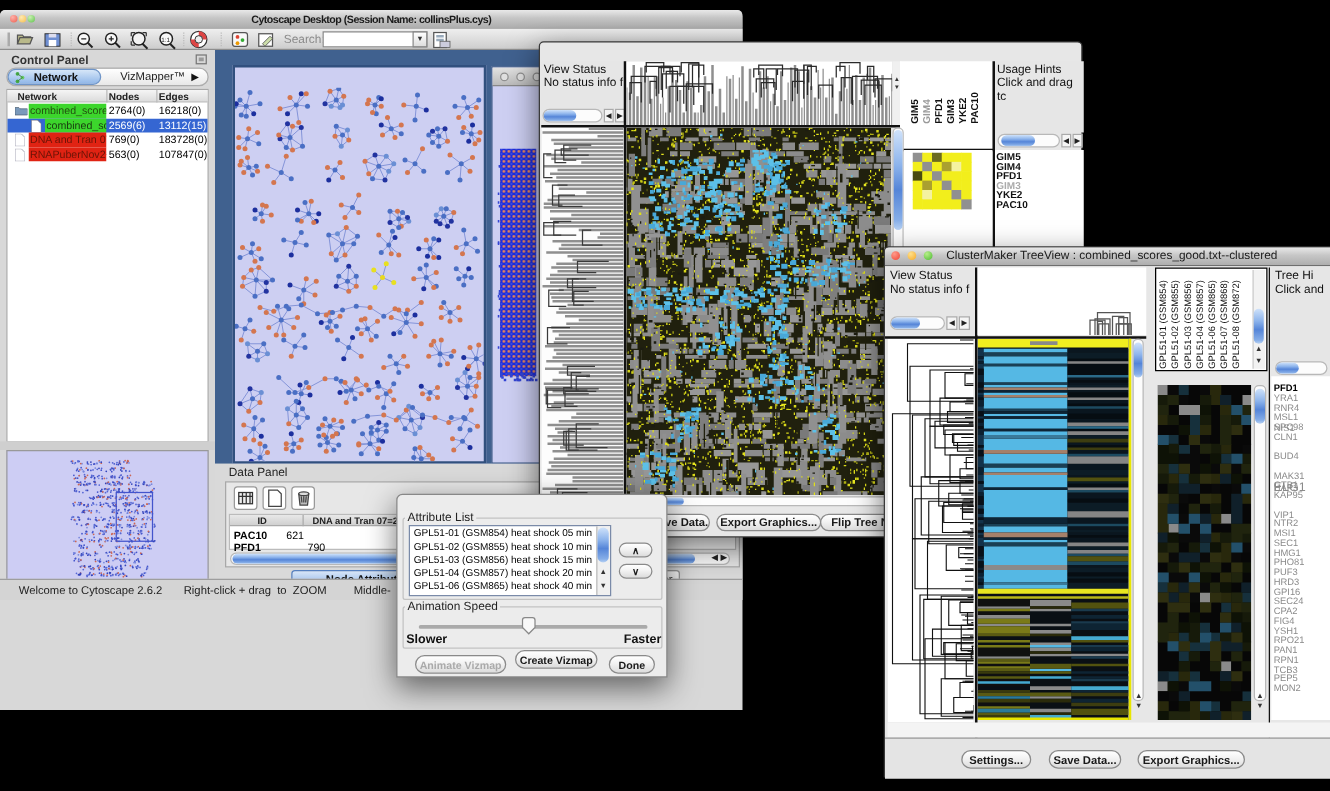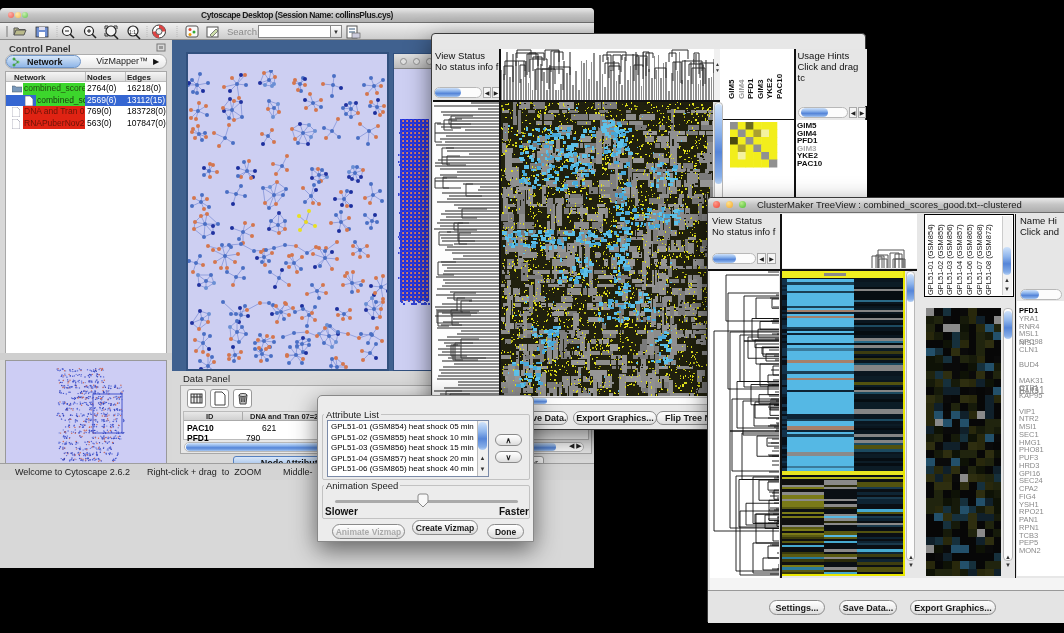--- a/index.html
+++ b/index.html
@@ -1683,21 +1683,21 @@
             <line x1="9" y1="7" x2="9" y2="12" stroke="#444"></line>
             <line x1="11" y1="7" x2="10.5" y2="12" stroke="#444"></line>
           </svg></div>
         <div class="abs" style="left:2px;top:25px;width:406px;height:29px;background:#fff;border:1px solid #bbb">
           <div class="abs" style="left:0;top:0;width:100%;height:9px;background:linear-gradient(#e8e8e8,#d0d0d0);border-bottom:1px solid #aaa">
             <span class="abs" style="left:22px;font-size:7.5px;font-weight:bold;color:#222;top:0">ID</span>
             <span class="abs" style="left:66px;font-size:7.5px;font-weight:bold;color:#222;top:0">DNA and Tran 07=21-06b.csv GPL51-01 (GSM854) heat shoc</span>
             <span class="abs" style="left:58px;top:0;width:1px;height:9px;background:#aaa"></span>
           </div>
           <div class="abs" style="left:3px;top:11px;font-size:8.5px;font-weight:bold;color:#000">PAC10</div>
-          <div class="abs" style="left:78px;top:11px;font-size:8.5px;color:#000">621</div>
+          <div class="abs" style="left:45px;top:11px;font-size:8.5px;color:#000">621</div>
           <div class="abs" style="left:3px;top:21px;font-size:8.5px;font-weight:bold;color:#000">PFD1</div>
           <div class="abs" style="left:62px;top:21px;font-size:8.5px;color:#000">790</div>
         </div>
         <div class="sbtrack" style="left:3px;top:56px;width:400px;height:10px"></div>
         <div class="bluepill" style="left:5px;top:57px;width:370px;height:8px"></div>
         <div class="abs" style="left:388px;top:56px;font-size:7px;color:#222">◀&nbsp;▶</div>
       </div>
       <div class="abs" style="left:268px;top:85px;width:104px;height:13px;background:linear-gradient(#fff,#e4e4e4);border:1px solid #999;border-radius:3px;font-size:9px;color:#222;text-align:center;line-height:12px">Edge Attribute Browser</div>
       <div class="abs" style="left:61px;top:85px;width:156px;height:13px;background:linear-gradient(#d8e6f8,#94b8e8);border:1px solid #5580c0;border-radius:3px;font-size:9px;color:#111;text-align:center;line-height:12px;font-weight:bold">Node Attribute Browser</div>
     </div>
@@ -2095,21 +2095,21 @@
       <text x="0" y="0" transform="translate(38.099999999999994,81) rotate(-90)" font-size="7.5" font-family="Liberation Sans" fill="#111">GPL51-04 (GSM857)</text>
       <text x="0" y="0" transform="translate(47.8,81) rotate(-90)" font-size="7.5" font-family="Liberation Sans" fill="#111">GPL51-06 (GSM865)</text>
       <text x="0" y="0" transform="translate(57.5,81) rotate(-90)" font-size="7.5" font-family="Liberation Sans" fill="#111">GPL51-07 (GSM868)</text>
       <text x="0" y="0" transform="translate(67.2,81) rotate(-90)" font-size="7.5" font-family="Liberation Sans" fill="#111">GPL51-08 (GSM872)</text>
     </svg>
     <div class="abs" style="left:294px;top:18px;width:10px;height:79px;background:#f2f2f2;border-left:1px solid #ccc"></div>
     <div class="bluepill" style="left:295px;top:49px;width:8px;height:28px"></div>
     <div class="abs" style="left:295px;top:78px;font-size:6px;color:#333;text-align:center;width:8px;line-height:9px">▲<br>▼</div>
     <div class="blk" style="left:306.5px;top:16px;width:1.5px;height:376px"></div>
     <div class="abs panel" style="left:310px;top:16px;width:53px;height:75px">
-      <div class="abs" style="left:2px;top:1px;font-size:9.5px;color:#111">Name Hi</div>
+      <div class="abs" style="left:2px;top:1px;font-size:9.5px;color:#111">Tree Hi</div>
       <div class="abs" style="left:2px;top:12px;font-size:9.5px;color:#111">Click and</div>
     </div>
     <div class="sbtrack" style="left:312px;top:91px;width:42px;height:11px"></div>
     <div class="bluepill" style="left:313px;top:92px;width:18px;height:9px"></div>
     <div class="abs" style="left:218px;top:110px;width:75px;height:268px;overflow:hidden">
       <svg width="75" height="268" style="position:absolute;left:0;top:0">
         <rect width="75" height="268" fill="#0c0f0a"></rect>
         <path fill="#8a8a8a" d="M0,0h9v8h-9zM67,8h9v8h-9zM17,16h9v8h-9zM25,16h9v8h-9zM50,103h9v8h-9zM8,111h9v8h-9zM34,166h9v8h-9zM50,221h9v8h-9zM0,237h9v8h-9z"></path>
         <path fill="#0a0a0a" d="M8,0h9v8h-9zM34,0h9v8h-9zM17,8h9v8h-9zM34,40h9v8h-9zM25,47h9v8h-9zM67,47h9v8h-9zM17,55h9v8h-9zM25,55h9v8h-9zM25,63h9v8h-9zM42,63h9v8h-9zM59,63h9v8h-9zM42,79h9v8h-9zM59,79h9v8h-9zM17,87h9v8h-9zM17,103h9v8h-9zM25,111h9v8h-9zM17,118h9v8h-9zM25,118h9v8h-9zM67,126h9v8h-9zM8,134h9v8h-9zM34,134h9v8h-9zM59,134h9v8h-9zM8,150h9v8h-9zM17,150h9v8h-9zM34,158h9v8h-9zM25,166h9v8h-9zM17,237h9v8h-9zM59,237h9v8h-9zM8,245h9v8h-9z"></path>
         <path fill="#16303c" d="M17,0h9v8h-9zM25,24h9v8h-9zM25,32h9v8h-9zM8,40h9v8h-9zM17,47h9v8h-9zM50,55h9v8h-9zM8,63h9v8h-9zM17,71h9v8h-9zM34,126h9v8h-9zM0,158h9v8h-9zM67,166h9v8h-9zM50,174h9v8h-9zM34,190h9v8h-9zM17,198h9v8h-9zM42,198h9v8h-9zM25,205h9v8h-9zM34,205h9v8h-9zM17,213h9v8h-9zM8,229h9v8h-9zM25,229h9v8h-9zM67,245h9v8h-9zM42,253h9v8h-9z"></path>

